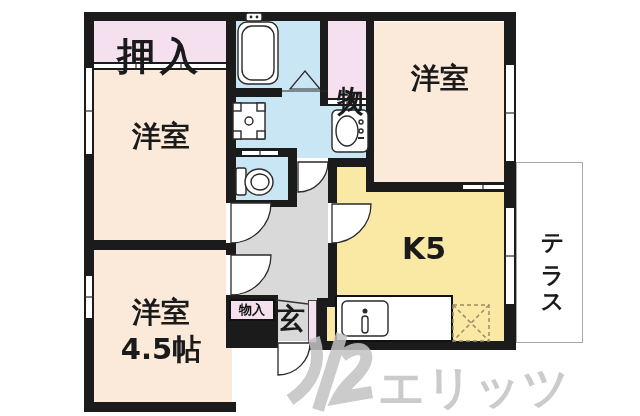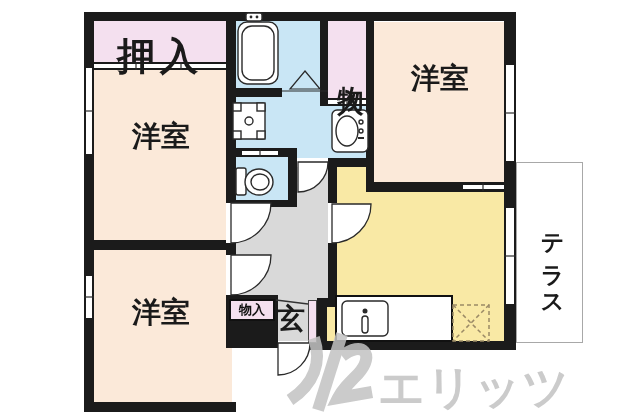--- a/index.html
+++ b/index.html
@@ -161,22 +161,24 @@
   <div class="label" style="left:96px;top:118px;width:130px;font-size:29px;">
     <div>洋室</div>
   </div>
 
   <div class="label" style="left:374px;top:60px;width:132px;font-size:29px;">
     <div>洋室</div>
   </div>
 
   <div class="label" style="left:94px;top:294px;width:134px;font-size:29px;">
     <div>洋室</div>
+    <div>4.5帖</div>
   </div>
 
+  <div class="label" style="left:386px;top:230px;width:76px;font-size:30px;">K5</div>
 
   <div class="label vert" style="left:533px;top:206px;width:34px;height:116px;font-size:23px;letter-spacing:4px;">テラス</div>
 
   <div class="label vert" style="left:331px;top:24px;width:36px;height:86px;font-size:26px;letter-spacing:2px;">物入</div>
 
   <div class="tagbox" style="left:229px;top:299px;width:46px;height:22px;font-size:13px;">物入</div>
 
   <div class="label" style="left:272px;top:301px;width:38px;font-size:28px;">玄</div>
 
   <div class="wm">

